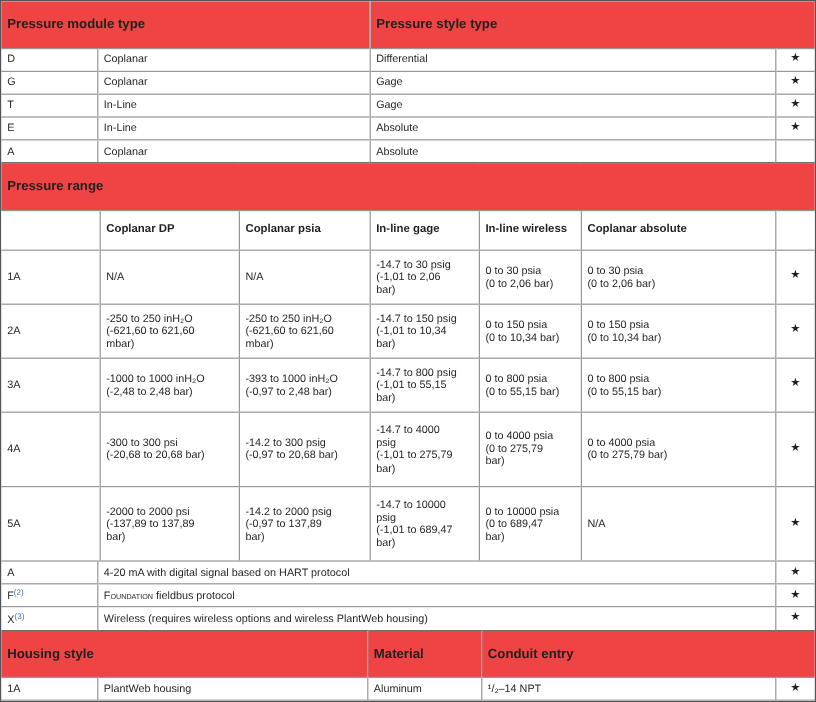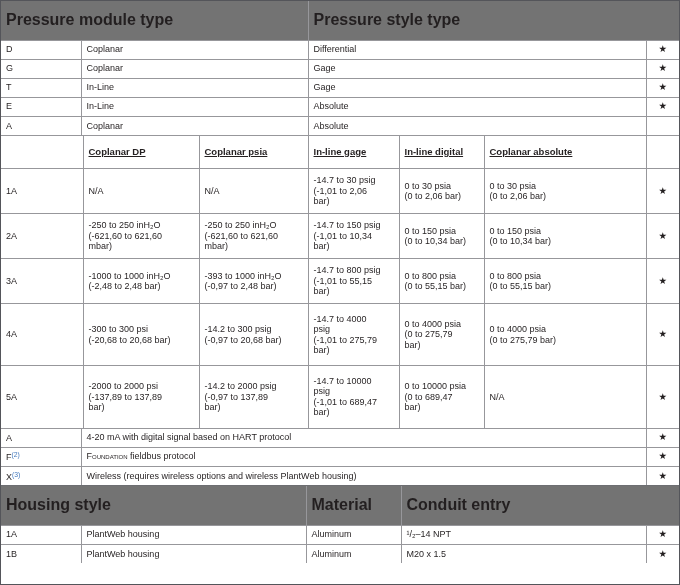--- a/index.html
+++ b/index.html
@@ -26,41 +26,41 @@
     font-size: 9px;
     line-height: 10.5px;
     vertical-align: middle;
     padding: 2px 4px 2px 5px;
     overflow: hidden;
     text-align: left;
   }
   td:first-child, th:first-child { border-left: none; }
   table.first tr:first-child > * { border-top: none; }
   th.sec {
-    background: #737373;
-    font-size: 16px;
+    background: #ef4444;
+    font-size: 11px;
     font-weight: bold;
     border-top: 1px solid #6d6e72;
     padding: 14px 5px;
   }
   th.colhead {
     font-size: 9.5px;
     font-weight: bold;
     background: #ffffff;
   }
   td.wrap { white-space: pre-line; }
   td.star {
     text-align: center;
     padding: 0 2px;
     font-size: 9.5px;
   }
   tr.h19 { height: 19px; }
   tr.h20 { height: 20px; }
   tr.h22 { height: 20px; }
-  tr.h33 { height: 33px; text-decoration: underline; }
+  tr.h33 { height: 33px; }
   tr.h45 { height: 45px; }
   tr.h62 { height: 62px; }
   .fnref {
     color: #4379bd;
     font-size: 6.8px;
     vertical-align: 3px;
   }
   .smallcaps { font-variant: small-caps; }
 </style>
 </head>
@@ -117,26 +117,29 @@
     <colgroup>
         <col style="width:82px">
         <col style="width:116px">
         <col style="width:109px">
         <col style="width:91px">
         <col style="width:85px">
         <col style="width:162px">
         <col style="width:33px">
       </colgroup>
     <tbody>
+        <tr class="h20">
+      <th class="sec" colspan="7">Pressure range</th>
+    </tr>
     <tr class="h33">
       <th class="colhead"></th>
       <th class="colhead">Coplanar DP</th>
       <th class="colhead">Coplanar psia</th>
       <th class="colhead">In-line gage</th>
-      <th class="colhead">In-line digital</th>
+      <th class="colhead">In-line wireless</th>
       <th class="colhead">Coplanar absolute</th>
       <th class="colhead"></th>
     </tr>
     <tr class="h45">
       <td>1A</td>
       <td class="wrap">N/A</td>
       <td class="wrap">N/A</td>
       <td class="wrap">-14.7 to 30 psig
 (-1,01 to 2,06
 bar)</td>

